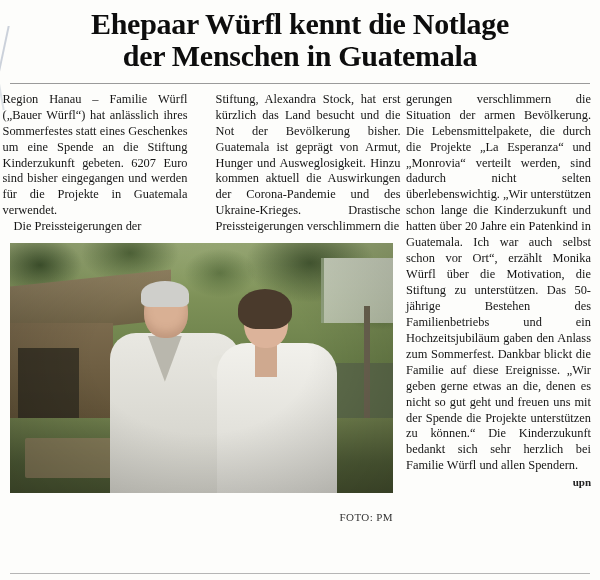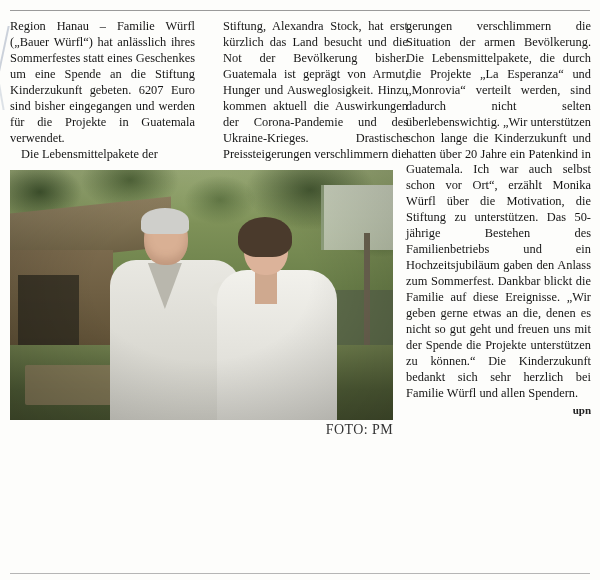--- a/index.html
+++ b/index.html
@@ -244,66 +244,71 @@
   .caption {
     width: 383px;
     margin-top: 7px;
     font-size: 12.2px;
     line-height: 1.27;
     color: #151515;
   }
   .caption b { font-weight: bold; }
   .credit {
     text-align: right;
-    font-size: 14px;
+    font-size: 11px;
     letter-spacing: .4px;
     color: #333;
-    margin-top: 2px;
+    margin-top: 18px;
     width: 383px;
   }
   .signature {
     text-align: right;
     font-size: 11px;
     color: #222;
     margin-top: 2px;
     font-weight: bold;
   }
   .left-block {
     width: 383px;
   }
   .left-cols {
     display: flex;
     gap: 28px;
+    justify-content: center;
   }
   .bottom-rule {
     position: absolute;
     left: 10px;
     right: 10px;
     bottom: 6px;
     border-top: 1px solid #b5b5b5;
   }
 </style>
 </head>
 <body>
 
 <div class="page">
 
   <div class="scan-mark-1"></div>
   <div class="scan-mark-2"></div>
 
+  <h1 class="headline">
+    <span class="line">Ehepaar Würfl kennt die Notlage</span>
+    <span class="line">der Menschen in Guatemala</span>
+  </h1>
 
   <hr class="rule">
 
   <div class="columns">
 
     <div class="left-block">
       <div class="left-cols">
         <div class="col">
           <p class="body lead-para">Region Hanau – Familie Würfl („Bauer Würfl“) hat anlässlich ihres Sommerfestes statt eines Geschenkes um eine Spende an die Stiftung Kinderzukunft gebeten. 6207 Euro sind bisher eingegangen und werden für die Projekte in Guatemala verwendet.</p>
-          <p class="body">Die Lebensmittelpakete der</p>
+          <p class="body">Die Preissteigerungen der</p>
         </div>
         <div class="col">
           <p class="body">Stiftung, Alexandra Stock, hat erst kürzlich das Land besucht und die Not der Bevölkerung bisher. Guatemala ist geprägt von Armut, Hunger und Ausweglosigkeit. Hinzu kommen aktuell die Auswirkungen der Corona-Pandemie und des Ukraine-Krieges. Drastische Preissteigerungen verschlimmern die</p>
         </div>
       </div>
 
       <div class="photo-wrap">
         <div class="photo">
           <div class="ph-sky"></div>
           <div class="ph-foliage"></div>

